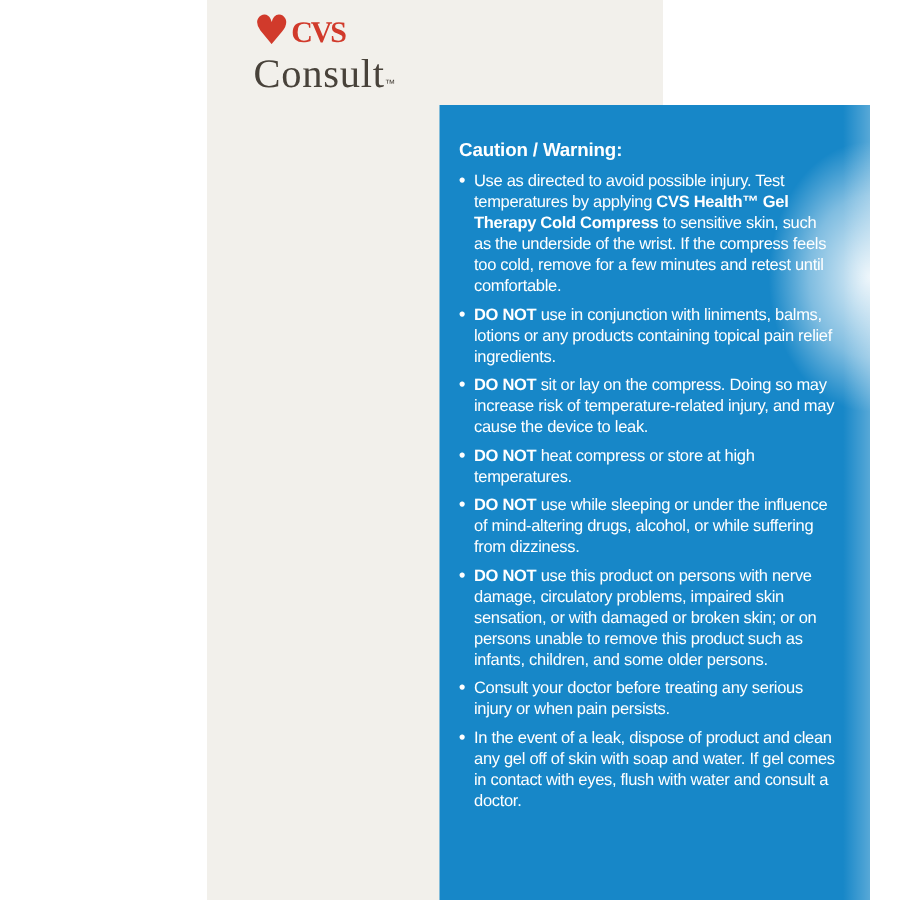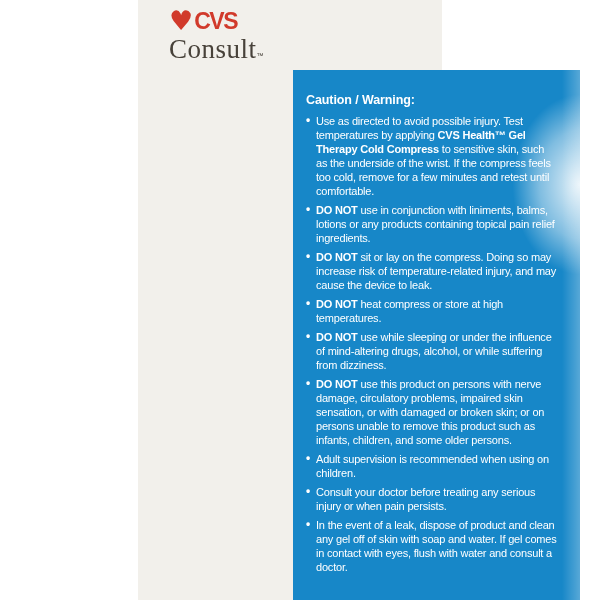--- a/index.html
+++ b/index.html
@@ -30,22 +30,22 @@
   .logo-row { display: flex; align-items: center; }
   .heart {
     color: var(--cvs-red);
     font-family: "DejaVu Sans", sans-serif;
     font-size: 27px; line-height: 1;
     margin-right: 1px;
     transform: translateY(-1px);
   }
   .cvs {
     color: var(--cvs-red);
-    font-size: 23px; font-weight: 700;
-    letter-spacing: -1.5px; line-height: 1;
+    font-size: 20px; font-weight: 700;
+    letter-spacing: -1.5px; line-height: 1; font-family: Liberation Serif, serif;
   }
   .health {
     font-family: "Liberation Serif", serif;
     font-size: 27px; line-height: 1;
     color: var(--health-gray);
     margin-top: 1px; letter-spacing: 0.5px;
   }
   .tm {
     font-size: 7px;
     font-family: "Liberation Sans", sans-serif;
@@ -114,21 +114,20 @@
     <div class="panel">
       <div class="panel-inner">
         <div class="heading">Caution / Warning:</div>
         <ul class="warnings">
             <li><span>Use as directed to avoid possible injury. Test temperatures by applying </span><span class="seg-bold">CVS Health™ Gel Therapy Cold Compress</span><span> to sensitive skin, such as the underside of the wrist. If the compress feels too cold, remove for a few minutes and retest until comfortable.</span></li>
             <li><span class="seg-bold">DO NOT</span><span> use in conjunction with liniments, balms, lotions or any products containing topical pain relief ingredients.</span></li>
             <li><span class="seg-bold">DO NOT</span><span> sit or lay on the compress. Doing so may increase risk of temperature-related injury, and may cause the device to leak.</span></li>
             <li><span class="seg-bold">DO NOT</span><span> heat compress or store at high temperatures.</span></li>
             <li><span class="seg-bold">DO NOT</span><span> use while sleeping or under the influence of mind-altering drugs, alcohol, or while suffering from dizziness.</span></li>
             <li><span class="seg-bold">DO NOT</span><span> use this product on persons with nerve damage, circulatory problems, impaired skin sensation, or with damaged or broken skin; or on persons unable to remove this product such as infants, children, and some older persons.</span></li>
-            <li><span>Adult supervision is recommended when using on children.</span></li>
             <li><span>Consult your doctor before treating any serious injury or when pain persists.</span></li>
             <li><span>In the event of a leak, dispose of product and clean any gel off of skin with soap and water. If gel comes in contact with eyes, flush with water and consult a doctor.</span></li>
           </ul>
       </div>
       <div class="glare"></div>
       <div class="edge-glare"></div>
     </div>
 
   </div>
 </div>

